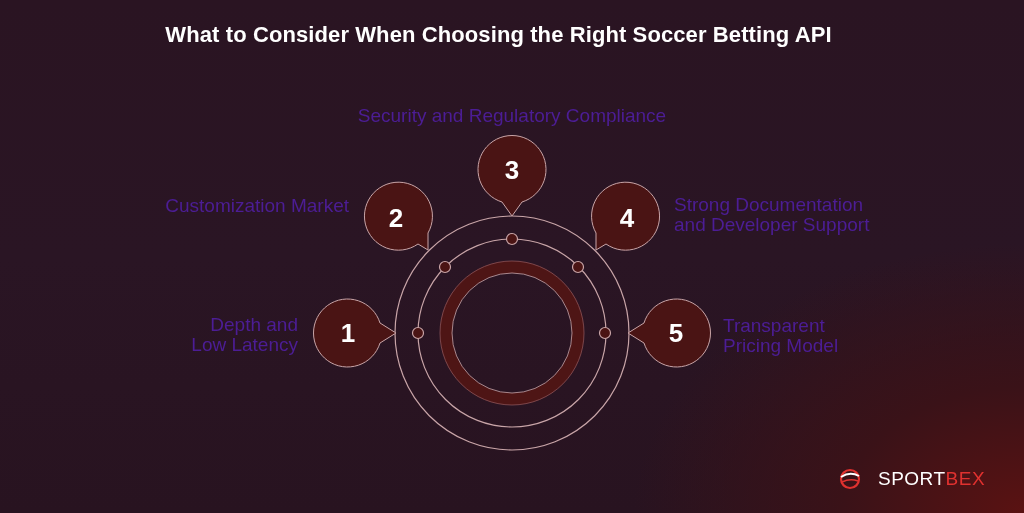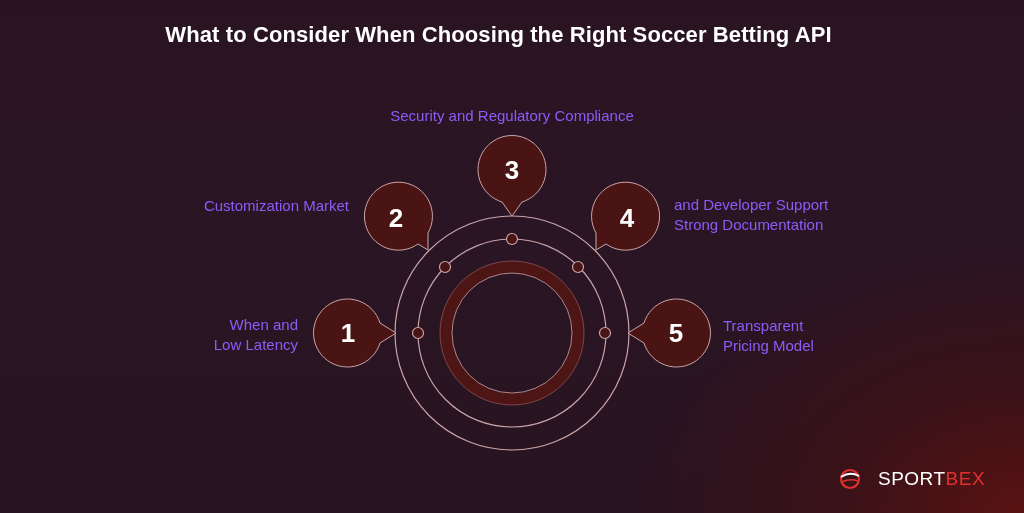--- a/index.html
+++ b/index.html
@@ -2,21 +2,21 @@
 <html><head>
 <meta charset="utf-8">
 <style>
   html,body{margin:0;padding:0;}
   body{width:1024px;height:513px;overflow:hidden;position:relative;
     background: radial-gradient(ellipse 520px 360px at 1024px 513px, #5a1212 0%, #3a1218 35%, rgba(42,18,30,0) 75%),
                 linear-gradient(180deg,#2a1422 0%,#2a1524 50%,#281320 100%);
     font-family:"Liberation Sans", sans-serif;color:#fff;}
   .title{position:absolute;top:22px;left:0;width:997px;text-align:center;font-size:22px;font-weight:bold;color:#fff;letter-spacing:0.1px;}
   svg.diagram{position:absolute;left:0;top:0;}
-  .label{position:absolute;font-size:15px;line-height:20px;color:#8b5cf6;}
+  .label{position:absolute;font-size:19px;line-height:20px;color:#4c1d95;}
   .label.right{text-align:right;}
   .label.left{text-align:left;}
   .label.center{text-align:center;}
   .num{position:absolute;width:70px;height:70px;display:flex;align-items:center;justify-content:center;font-size:26px;font-weight:bold;color:#fff;}
   .logo{position:absolute;left:838px;top:467px;display:flex;align-items:center;gap:16px;}
   .logo-text{font-size:19px;letter-spacing:0.5px;}
   .logo-text .a{color:#fff;}
   .logo-text .b{color:#e0312f;}
 </style>
 </head>
@@ -56,32 +56,32 @@
   </g>
 </svg>
 
 <div class="num" style="left:313px;top:298px;">1</div>
 <div class="num" style="left:361px;top:183px;">2</div>
 <div class="num" style="left:477px;top:135px;">3</div>
 <div class="num" style="left:592px;top:183px;">4</div>
 <div class="num" style="left:641px;top:298px;">5</div>
 
 <div class="label right" style="right:726px;top:315px;">
-  <div>When and</div>
+  <div>Depth and</div>
   <div>Low Latency</div>
 </div>
 <div class="label right" style="right:675px;top:196px;">
   <div>Customization Market</div>
 </div>
 <div class="label center" style="left:312px;width:400px;top:106px;">
   <div>Security and Regulatory Compliance</div>
 </div>
 <div class="label left" style="left:674px;top:195px;">
+  <div>Strong Documentation</div>
   <div>and Developer Support</div>
-  <div>Strong Documentation</div>
 </div>
 <div class="label left" style="left:723px;top:316px;">
   <div>Transparent</div>
   <div>Pricing Model</div>
 </div>
 
 <div class="logo">
   <svg width="24" height="24" viewBox="0 0 24 24">
     <circle cx="12" cy="12" r="9" fill="none" stroke="#e0312f" stroke-width="2.2"></circle>
     <path d="M3 10 Q12 4 21 9" fill="none" stroke="#fff" stroke-width="2"></path>

